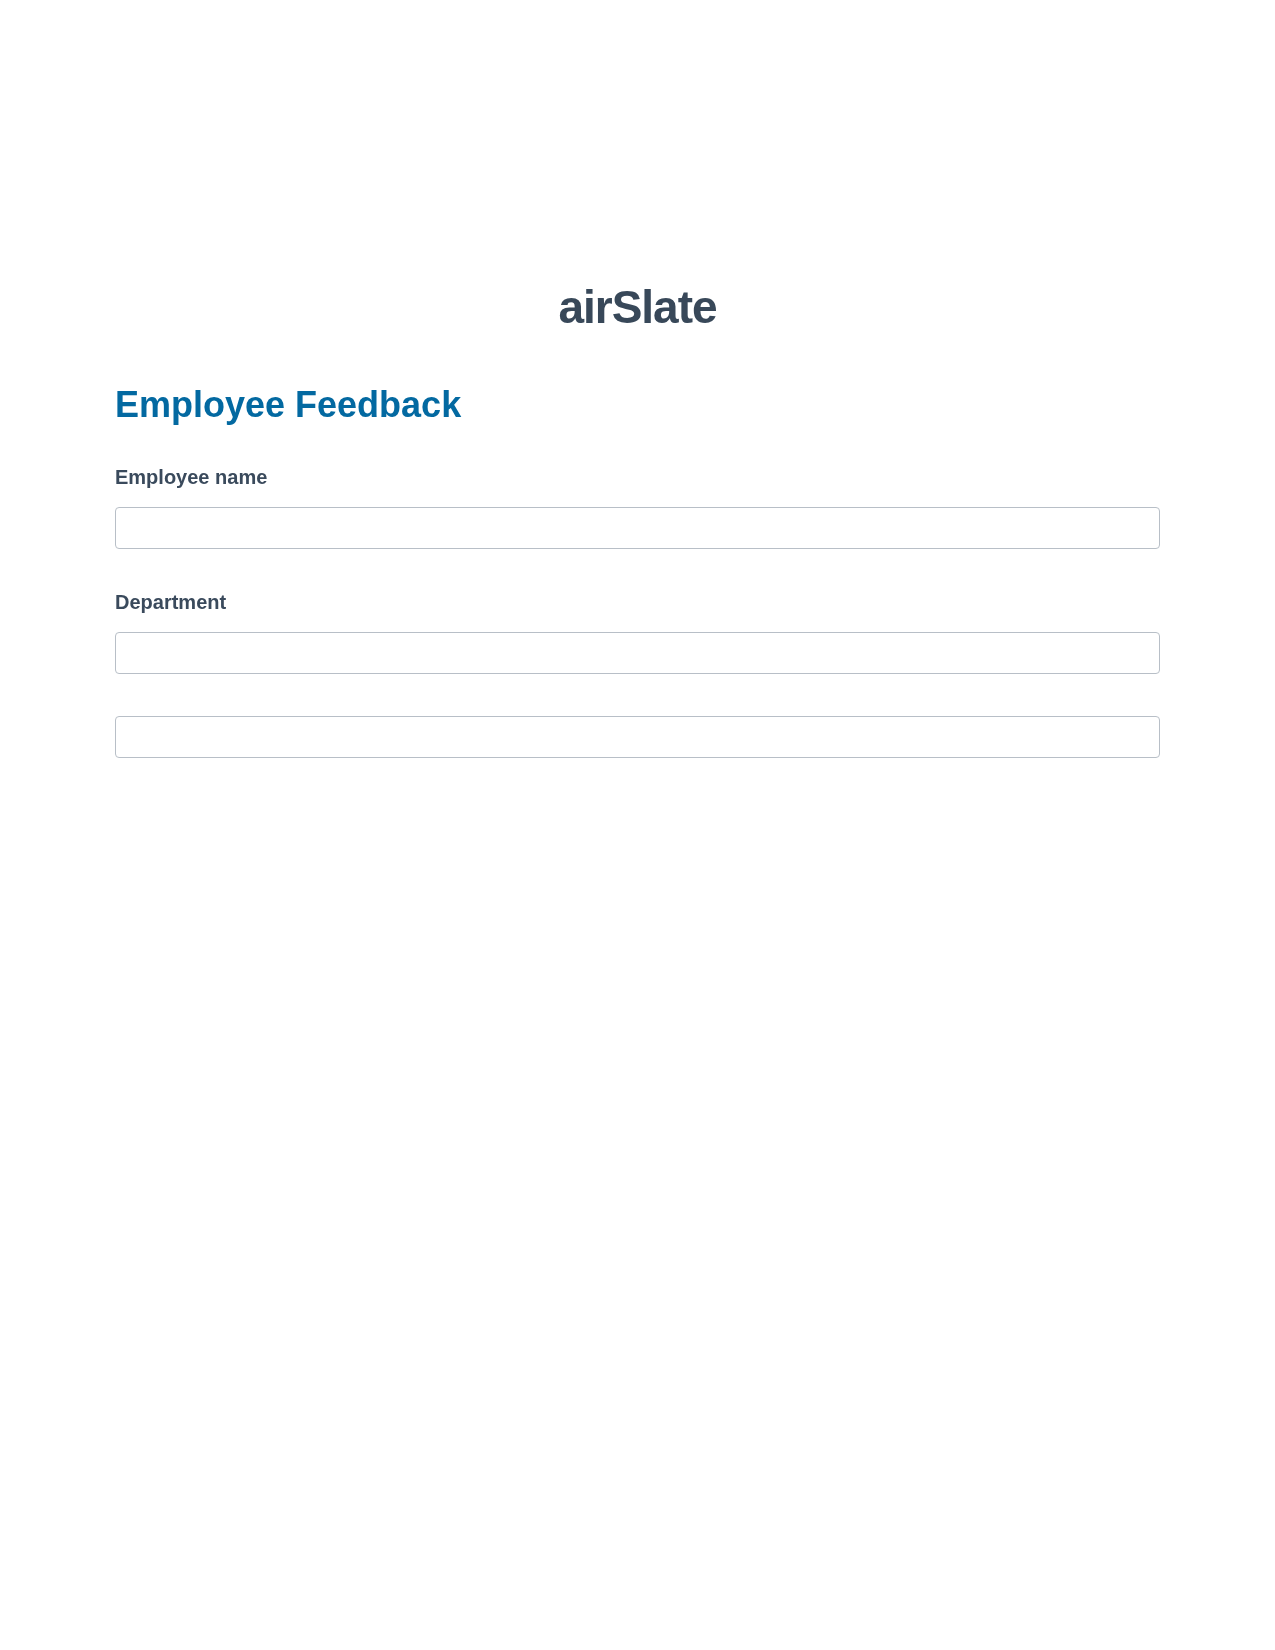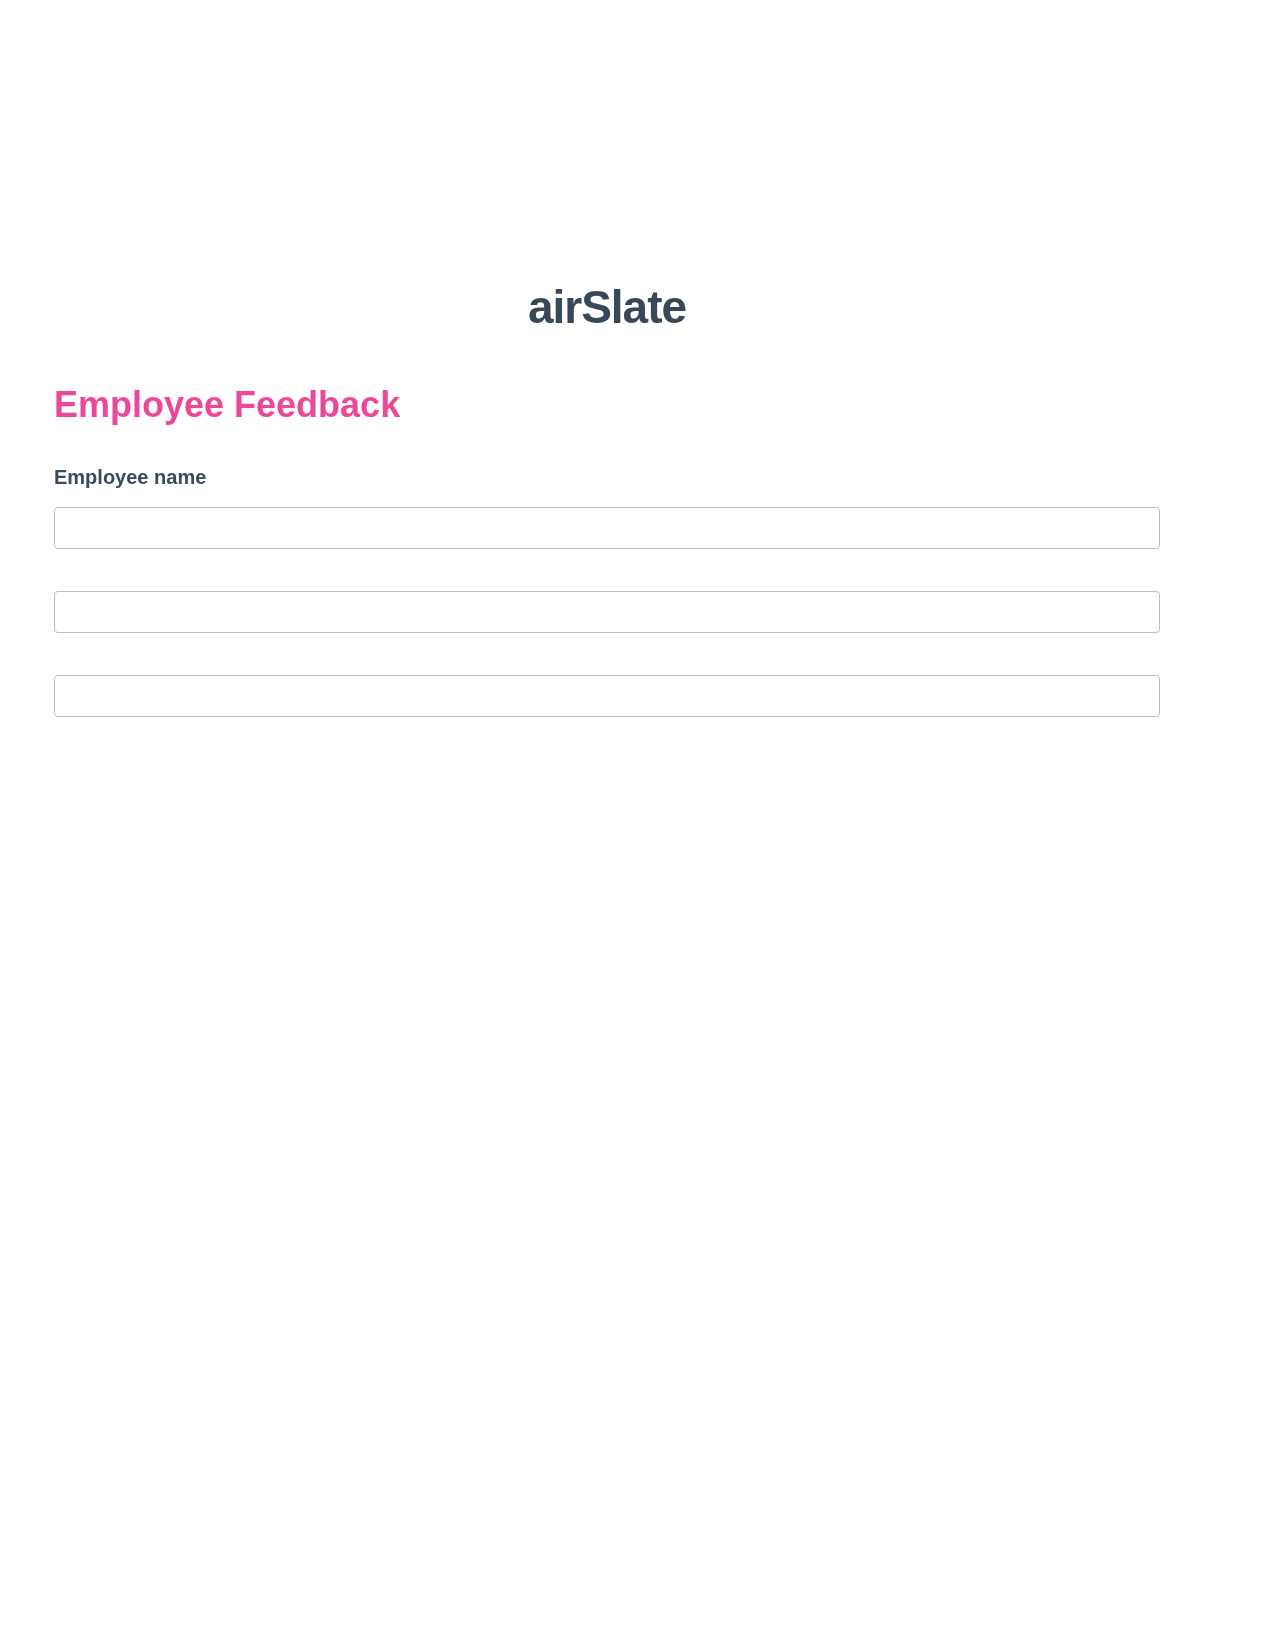--- a/index.html
+++ b/index.html
@@ -8,39 +8,39 @@
       box-sizing: border-box;
     }
     body {
       width: 1275px;
       height: 1650px;
       background: #ffffff;
       font-family: Arial, Helvetica, sans-serif;
       color: #3a4a5c;
     }
     .page {
-      padding: 280px 115px 0 54px;
+      padding: 280px 115px 0 115px;
     }
     .logo-wrap {
       text-align: center;
       margin-bottom: 50px;
     }
     .logo {
       font-size: 46px;
       font-weight: 700;
       color: #384859;
       letter-spacing: -1px;
     }
     .logo .slate-s {
       font-weight: 800;
     }
     .form-title {
       font-size: 36px;
       font-weight: 700;
-      color: #ec4899;
+      color: #0369a1;
       margin-bottom: 40px;
     }
     .field {
       margin-bottom: 42px;
     }
     .field-label {
       font-size: 20px;
       font-weight: 700;
       color: #3a4a5c;
       margin-bottom: 18px;
@@ -66,20 +66,21 @@
   </div>
 
   <h1 class="form-title">Employee Feedback</h1>
 
   <div class="field">
     <label class="field-label">Employee name</label>
     <input type="text" class="field-input" value="" style="">
   </div>
 
   <div class="field">
+    <label class="field-label">Department</label>
     <input type="text" class="field-input" value="" style="">
   </div>
 
   <div class="field">
     <input type="text" class="field-input" value="" style="">
   </div>
 
 
 </div>
 

